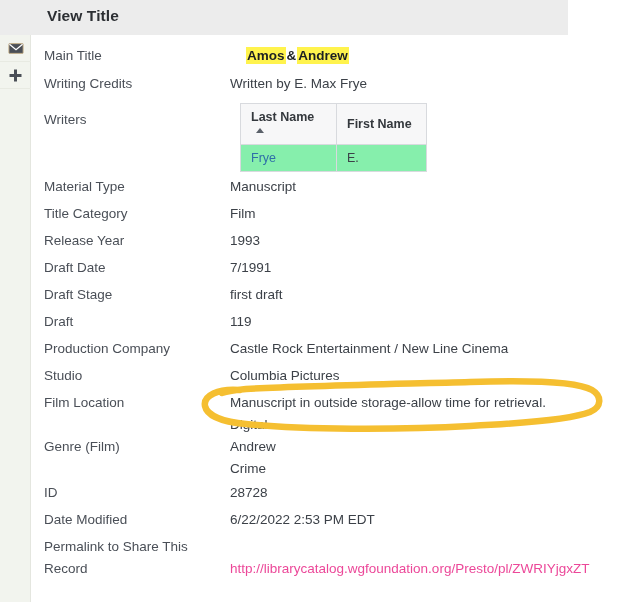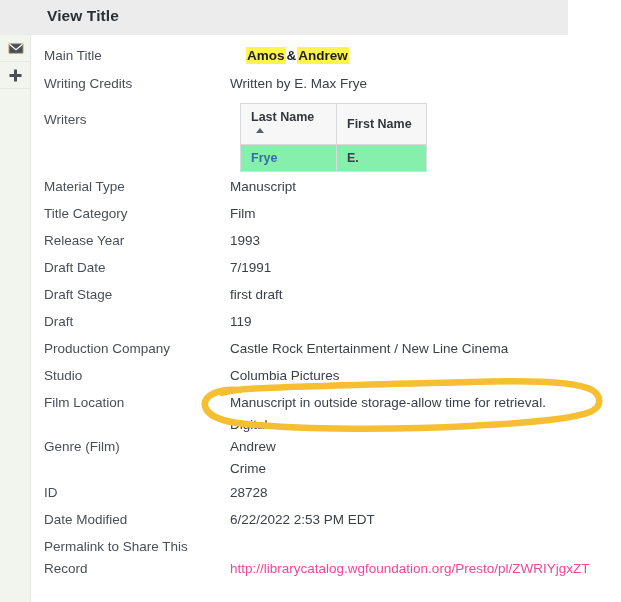--- a/index.html
+++ b/index.html
@@ -116,21 +116,21 @@
     left: 208px;
     top: 68px;
     border-collapse: collapse;
     background: #86efac;
     font-size: 12.5px;
   }
   #writers-table th, #writers-table td {
     border: 1px solid #d8dade;
     padding: 6px 10px;
     text-align: left;
-    font-weight: bold;
+    font-weight: normal;
     box-sizing: border-box;
   }
   #writers-table th {
     background: #f7f7f8;
     color: #34383d;
     font-weight: bold;
     font-size: 12.5px;
   }
   #writers-table td { color: #3c4148; }
   #writers-table th.col-last  { width: 96px; }

